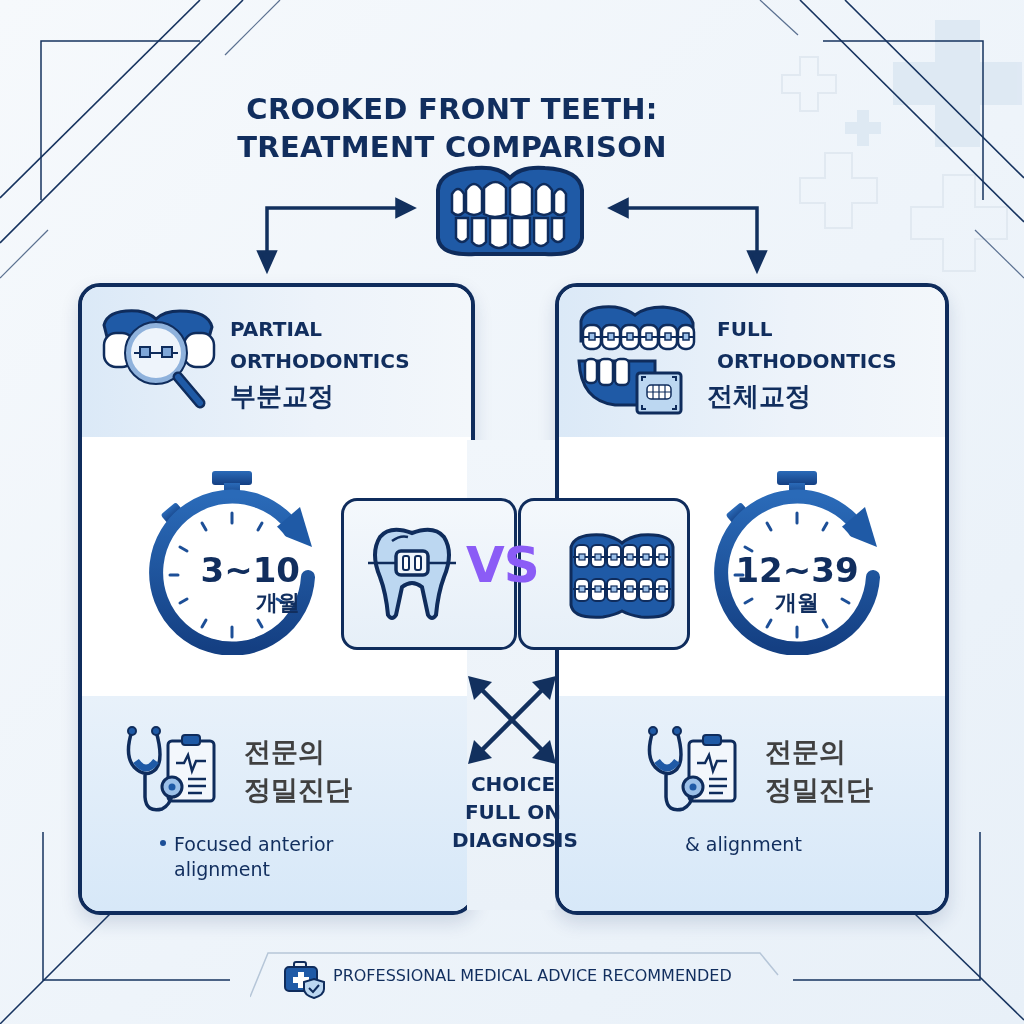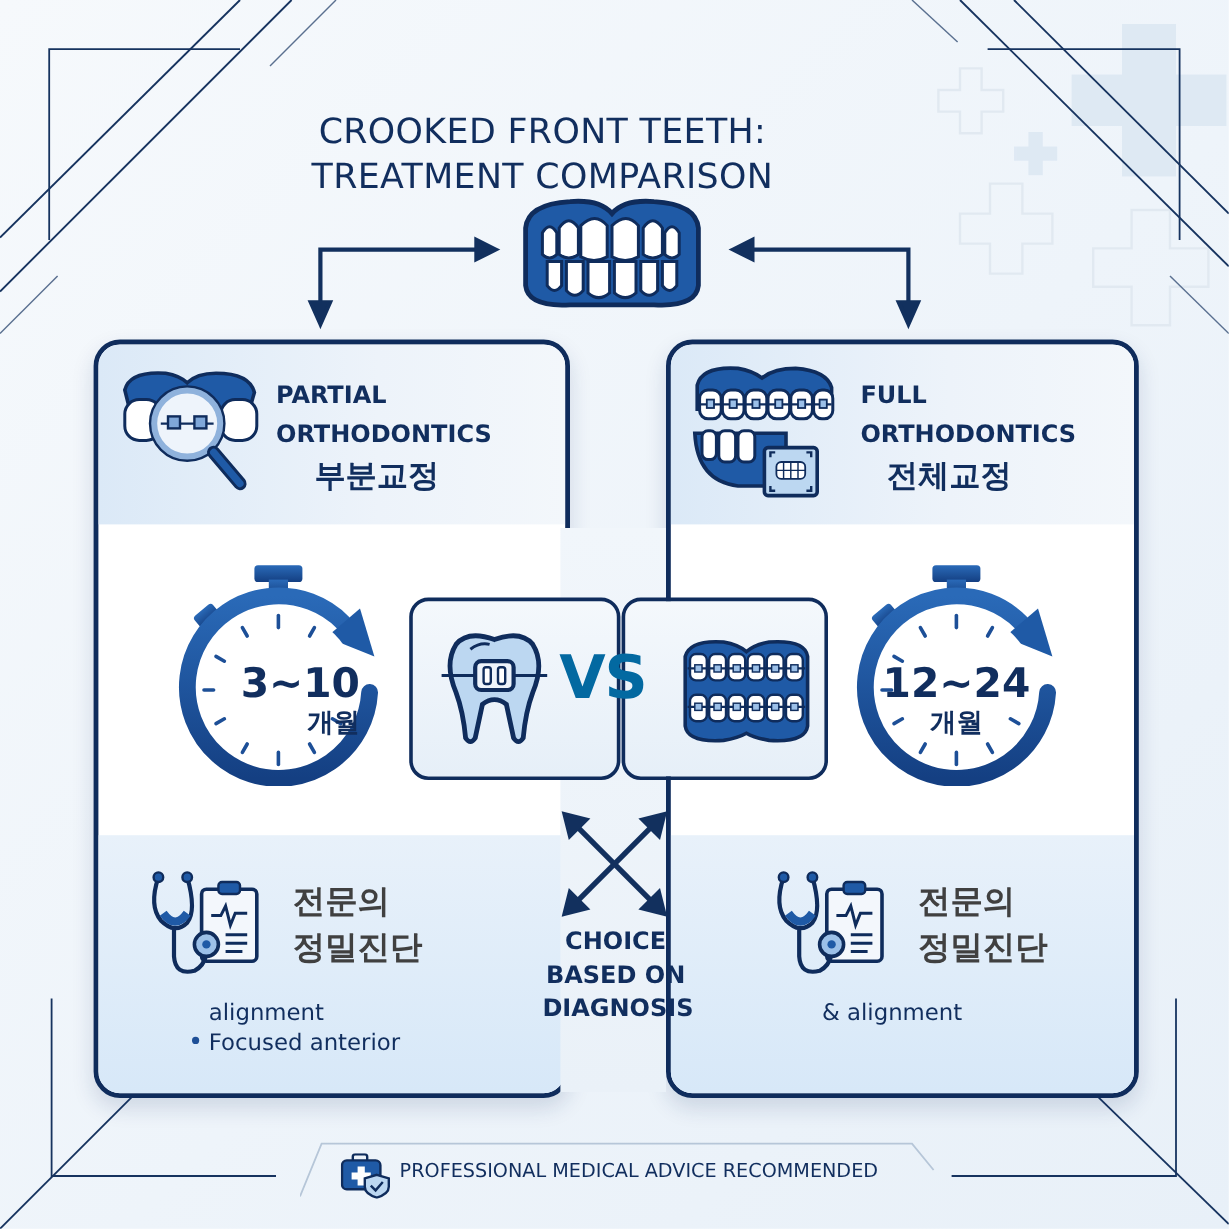--- a/index.html
+++ b/index.html
@@ -6,41 +6,41 @@
   body {
     width:1024px; height:1024px; position:relative; overflow:hidden;
     background: linear-gradient(135deg,#f6f9fc 0%,#eef4fa 55%,#e8f0f8 100%);
     font-family: "DejaVu Sans", "Liberation Sans", sans-serif;
     color:#0f2c5c;
   }
   .abs { position:absolute; }
   .deco { position:absolute; left:0; top:0; width:1024px; height:1024px; pointer-events:none; }
   .title {
     left:0; width:904px; top:90px; text-align:center;
-    font-family:"DejaVu Sans", sans-serif; font-weight:normal; font-size:29px; line-height:38px;
+    font-family:"DejaVu Sans", sans-serif; font-weight:bold; font-size:29px; line-height:38px;
     color:#112e5e; letter-spacing:0.3px;
   }
   .card {
     position:absolute; border:4px solid #0f2c5c; border-radius:22px; overflow:hidden;
     background:#ffffff; box-shadow: 0 8px 18px rgba(20,50,100,0.15);
   }
   .card .band-top { position:absolute; left:0; right:0; top:0; height:150px;
     background: linear-gradient(90deg,#dbe9f7 0%,#edf3fa 60%,#f3f7fb 100%); }
   .card .band-bot { position:absolute; left:0; right:0; bottom:0; height:215px;
     background: linear-gradient(180deg,#e8f1fa 0%,#d7e8f8 100%); }
   .card-title { position:absolute; font-weight:bold; font-size:20px; line-height:32px; color:#112e5e; }
-  .card-kr { position:absolute; font-weight:bold; font-size:26px; color:#112e5e;margin-left:32px; }
+  .card-kr { position:absolute; font-weight:bold; font-size:26px; color:#112e5e; }
   .timer-text { position:absolute; text-align:center; font-weight:bold; color:#112e5e; }
   .timer-num { font-size:34px; line-height:38px; }
   .timer-unit { font-size:22px; line-height:28px; }
   .diag-kr { position:absolute; font-weight:bold; font-size:27px; line-height:38px; color:#404040; }
   .bullet { position:absolute; font-size:19px; line-height:25px; color:#112e5e; }
   .bullet .dot { display:inline-block; width:6px; height:6px; border-radius:50%; background:#1d4f97; margin-right:8px; vertical-align:middle; position:relative; top:-3px; }
   .vsbox { position:absolute; border:3px solid #0f2c5c; border-radius:16px; background:linear-gradient(180deg,#f4f8fc,#e6eff8); }
-  .vs-text { position:absolute; font-weight:bold; font-size:50px; color:#0369a1; letter-spacing:-1px; }
+  .vs-text { position:absolute; font-weight:bold; font-size:50px; color:#8b5cf6; letter-spacing:-1px; }
   .choice { position:absolute; text-align:center; font-weight:bold; font-size:20px; line-height:28px; color:#112e5e; }
   .footer { position:absolute; left:270px; top:953px; width:490px; height:48px; }
   .footer-text { position:absolute; left:63px; top:13px; font-size:16px; color:#112e5e; white-space:nowrap; }
 </style>
 </head>
 <body>
 
 <svg class="deco" viewBox="0 0 1024 1024">
 
   <g fill="#dde8f3" opacity="0.9">
@@ -182,22 +182,22 @@
     <circle cx="34" cy="6" r="4" fill="#1f5aa6" stroke="#0f2c5c" stroke-width="2"></circle>
     <path d="M23 50 V72 Q24 88 40 84 Q48 80 50 70" fill="none" stroke="#0f2c5c" stroke-width="3.5"></path>
     <circle cx="50" cy="62" r="10" fill="#9cc0e8" stroke="#0f2c5c" stroke-width="3"></circle>
     <circle cx="50" cy="62" r="3.5" fill="#1f5aa6"></circle>
   </svg>
   <div class="diag-kr" style="left:162px;top:446px;">
     <div>전문의</div>
     <div>정밀진단</div>
   </div>
   <div class="bullet" style="left:78px;top:545px;">
+    <div><span class="dot"></span><span>Focused anterior</span></div>
     <div style="padding-left:14px;">alignment</div>
-    <div><span class="dot"></span><span>Focused anterior</span></div>
   </div>
 </div>
 
 <div class="card" style="left:555px;top:283px;width:386px;height:624px;">
   <div class="band-top"></div>
   <div class="band-bot"></div>
 
   <svg class="abs" style="left:16px;top:14px;width:130px;height:120px;" viewBox="0 0 130 120">
     <path d="M6 20 Q10 4 40 6 Q52 8 60 14 Q70 6 88 6 Q114 8 118 22 L118 40 L6 40Z" fill="#1f5aa6" stroke="#0f2c5c" stroke-width="3"></path>
     <g fill="#fff" stroke="#0f2c5c" stroke-width="2.5">
@@ -264,21 +264,21 @@
         <line x1="62" y1="58" x2="66" y2="65"></line>
       <line x1="122" y1="58" x2="118" y2="65"></line>
         <line x1="40" y1="82" x2="47" y2="86"></line>
       <line x1="40" y1="138" x2="47" y2="134"></line>
         <line x1="144" y1="138" x2="137" y2="134"></line>
       <line x1="62" y1="162" x2="66" y2="155"></line>
         <line x1="122" y1="162" x2="118" y2="155"></line>
     </g>
   </svg>
   <div class="timer-text" style="left:168px;top:264px;width:140px;">
-    <div class="timer-num">12~24</div>
+    <div class="timer-num">12~39</div>
     <div class="timer-unit">개월</div>
   </div>
 
   <svg class="abs" style="left:84px;top:438px;width:110px;height:92px;" viewBox="0 0 110 92">
     <rect x="46" y="16" width="46" height="60" rx="4" fill="#f3f7fc" stroke="#0f2c5c" stroke-width="3"></rect>
     <rect x="60" y="10" width="18" height="10" rx="3" fill="#1f5aa6" stroke="#0f2c5c" stroke-width="2"></rect>
     <polyline points="54,38 62,38 66,30 70,46 74,36 84,36" fill="none" stroke="#0f2c5c" stroke-width="2.5"></polyline>
     <g stroke="#0f2c5c" stroke-width="2.5">
         <line x1="66" y1="54" x2="84" y2="54"></line>
         <line x1="66" y1="61" x2="84" y2="61"></line>
@@ -357,21 +357,21 @@
   </g>
   <g fill="#12305e">
     <polygon points="6,6 30,12 12,30"></polygon>
       <polygon points="94,6 70,12 88,30"></polygon>
     <polygon points="6,94 30,88 12,70"></polygon>
       <polygon points="94,94 70,88 88,70"></polygon>
   </g>
 </svg>
 <div class="choice" style="left:452px;top:770px;width:122px;">
   <div>CHOICE</div>
-  <div>BASED ON</div>
+  <div>FULL ON</div>
   <div>DIAGNOSIS</div>
 </div>
 
 <div class="footer">
   <svg class="abs" style="left:-20px;top:-6px;width:530px;height:56px;" viewBox="0 0 530 56">
     <path d="M0 50 L18 6 L510 6 L528 28" fill="none" stroke="#b6c6d8" stroke-width="1.5"></path>
   </svg>
   <svg class="abs" style="left:14px;top:8px;width:44px;height:38px;" viewBox="0 0 44 38">
     <rect x="10" y="1" width="12" height="6" rx="2" fill="none" stroke="#0f2c5c" stroke-width="2"></rect>
     <rect x="1" y="6" width="32" height="24" rx="4" fill="#1f5aa6" stroke="#0f2c5c" stroke-width="2"></rect>

